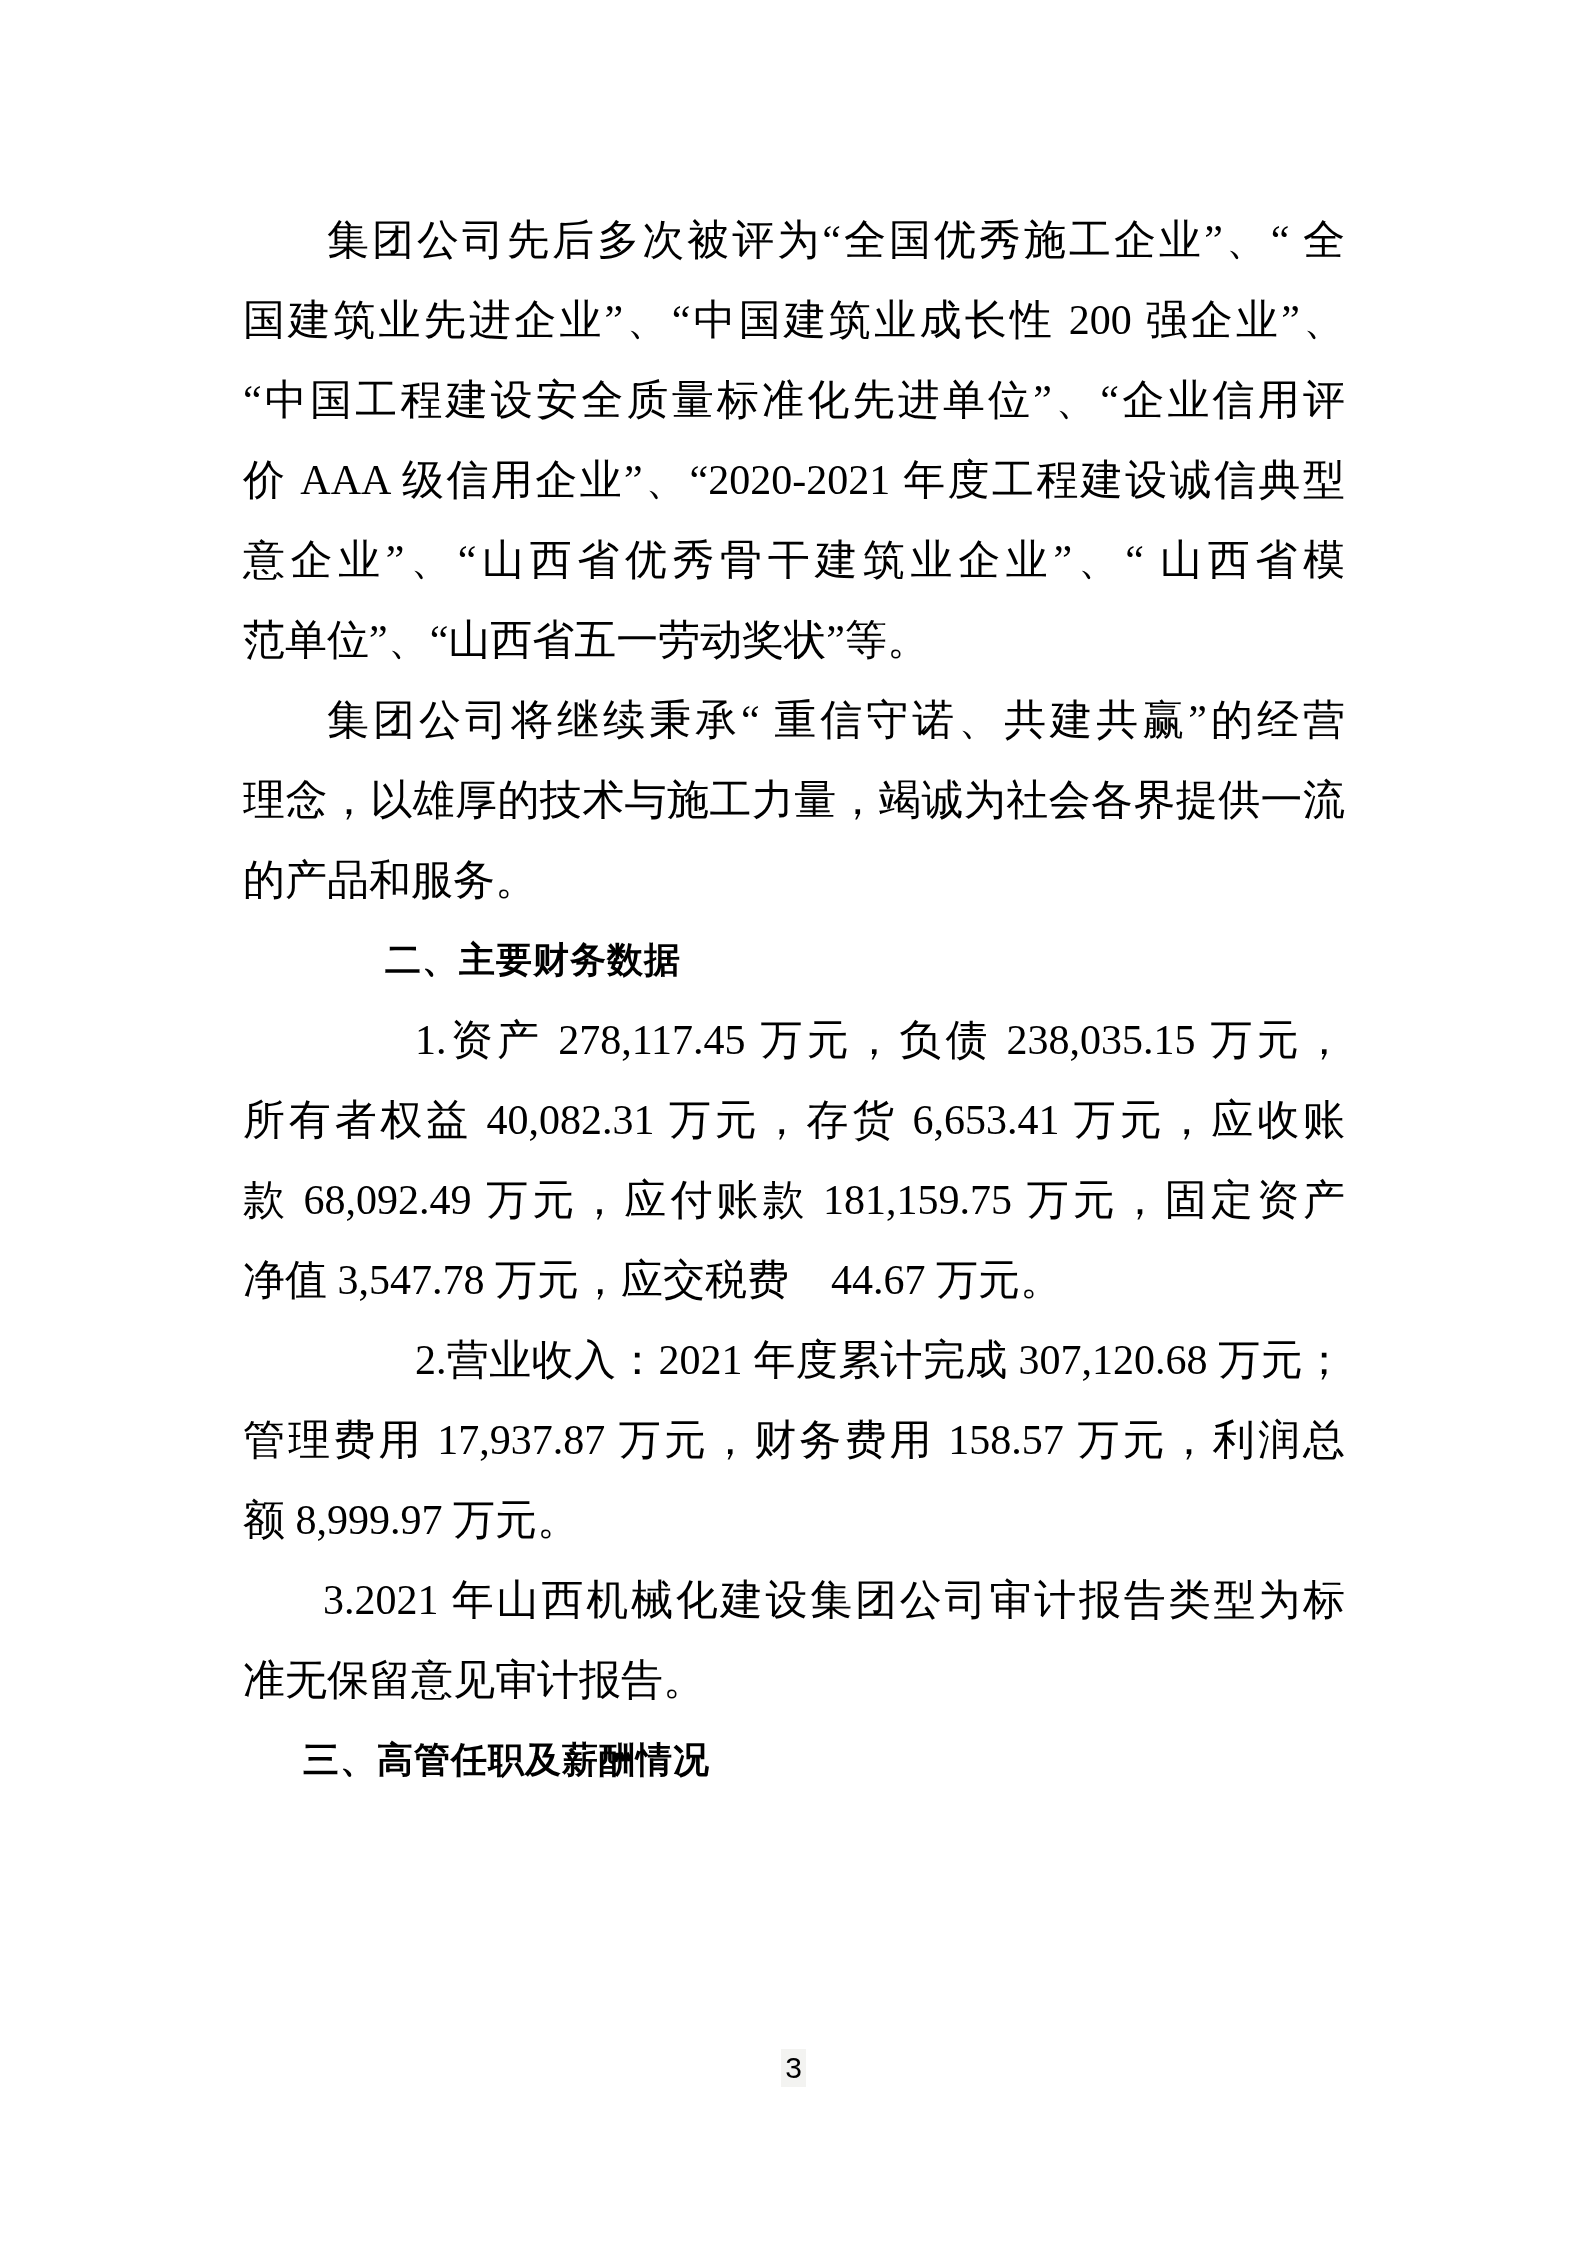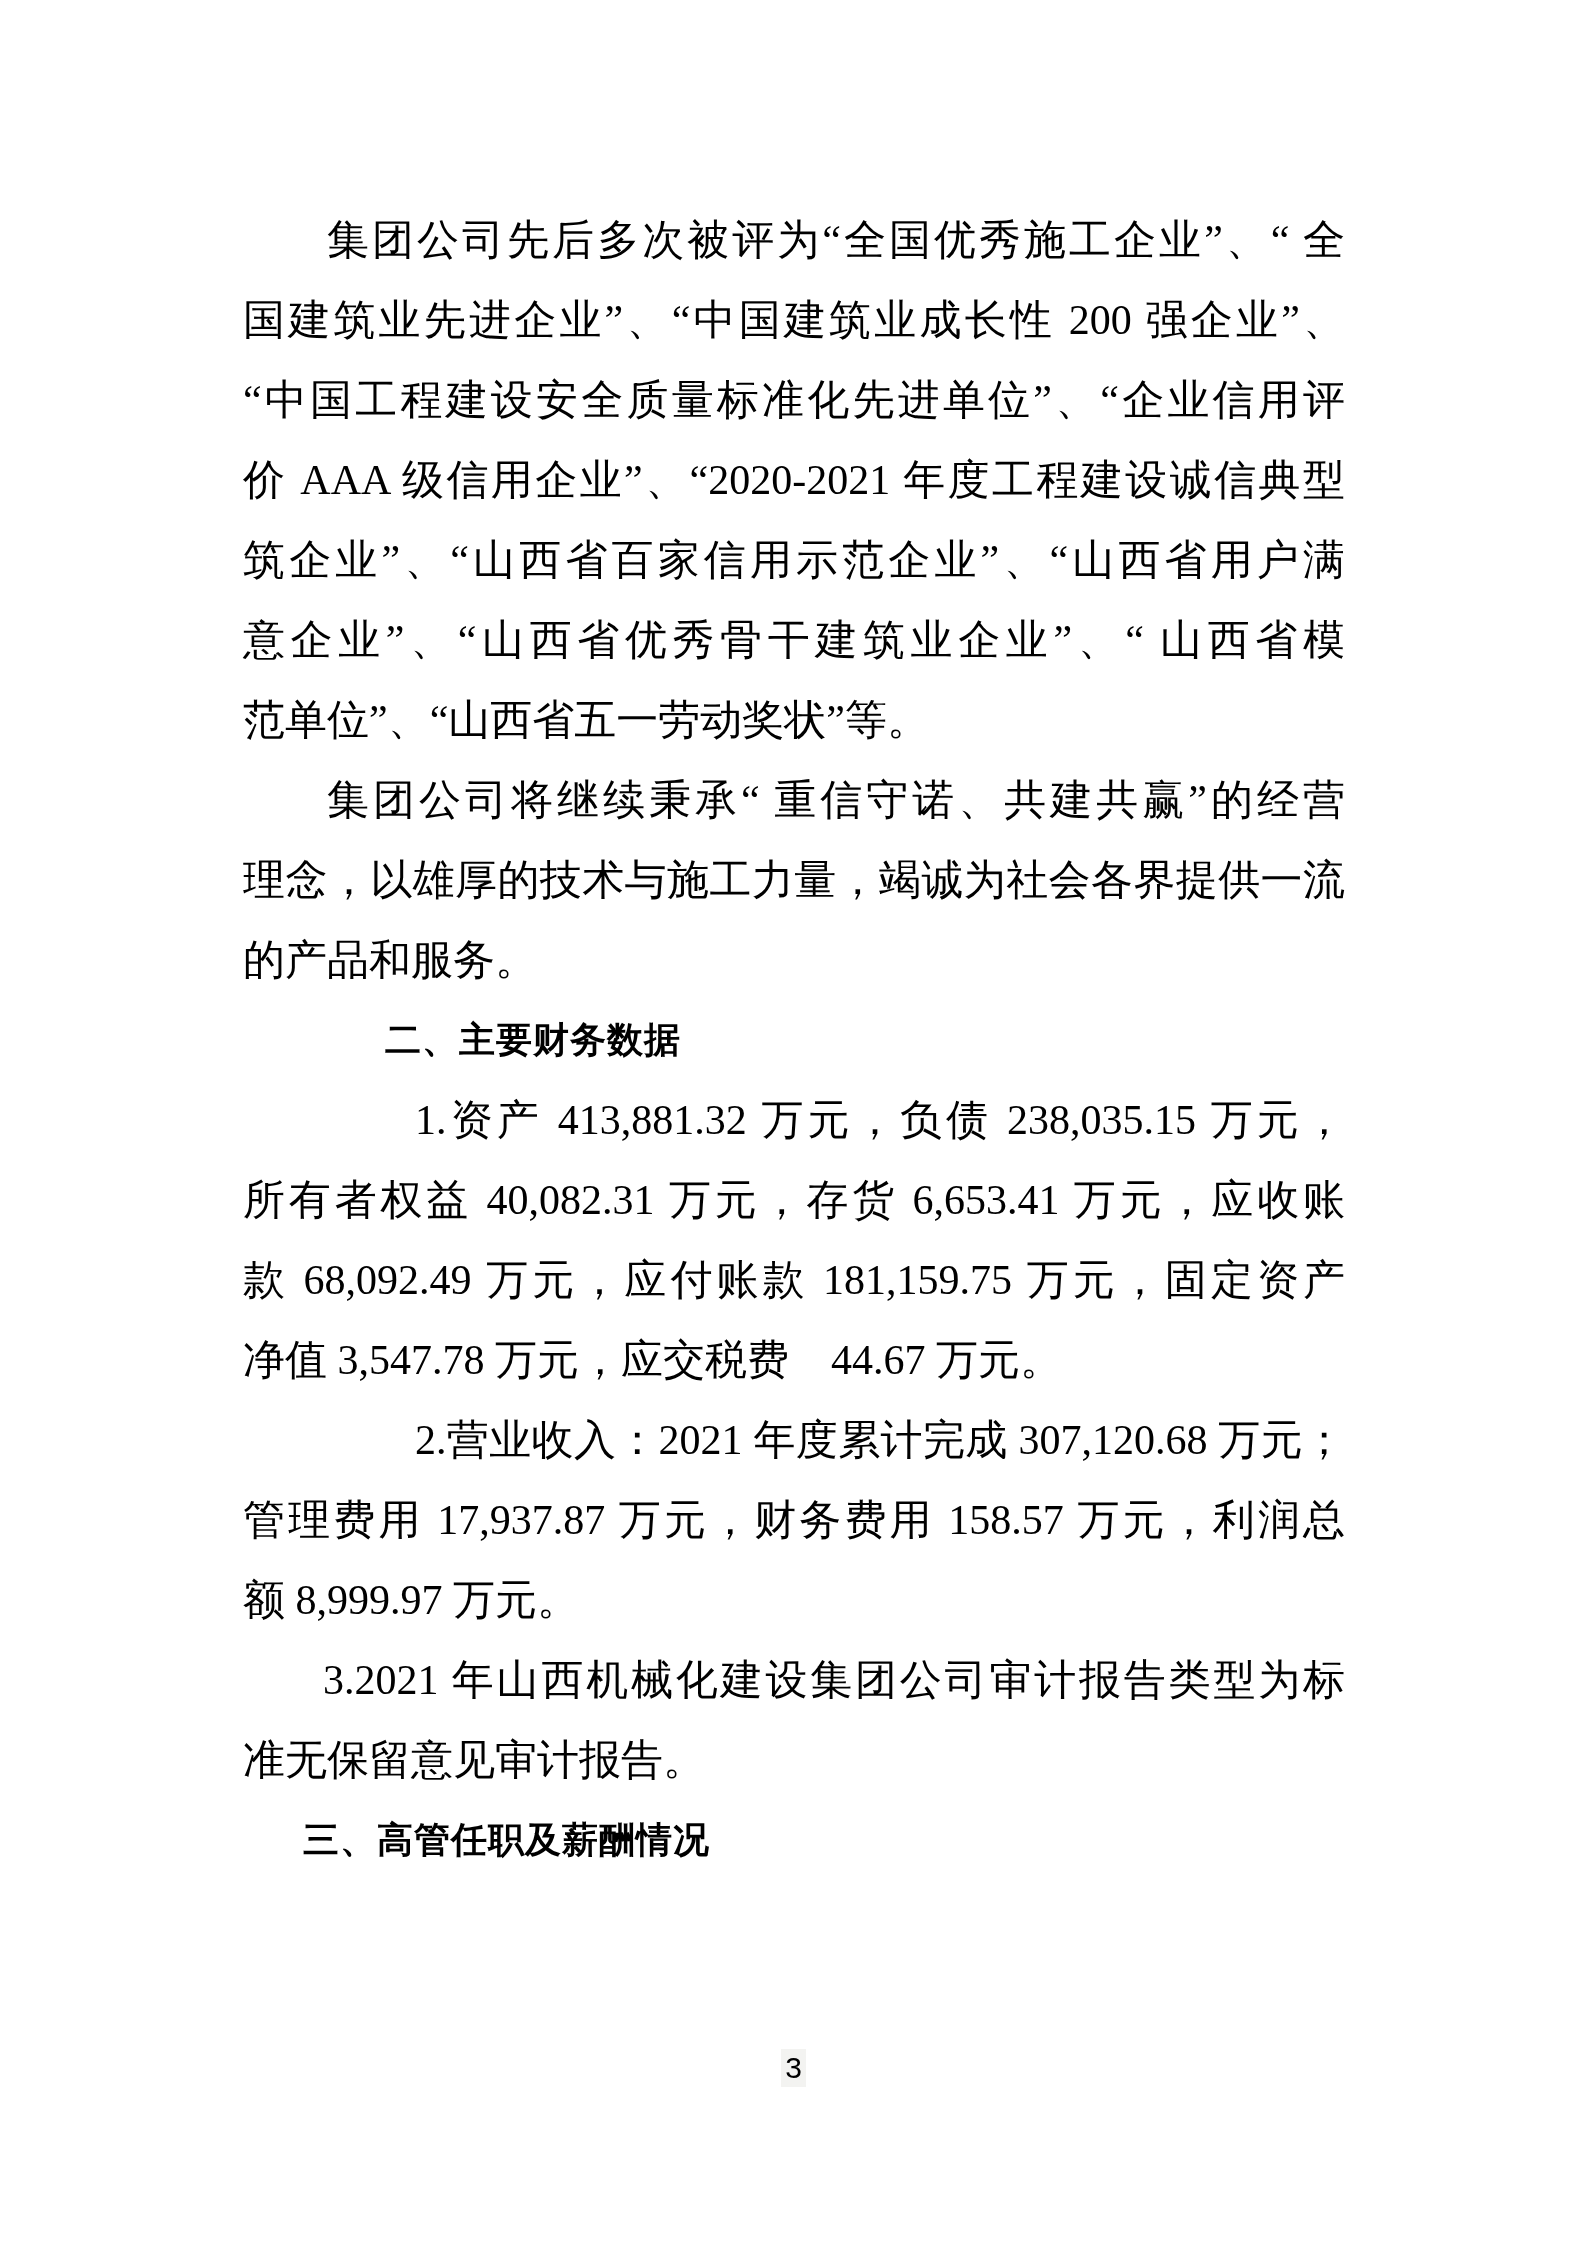--- a/index.html
+++ b/index.html
@@ -60,28 +60,27 @@
 </style>
 </head>
 <body>
 
 <div class="page">
   <div class="text-block">
       <div class="line just" style="padding-left: 84px;">集团公司先后多次被评为“全国优秀施工企业”、“ 全</div>
       <div class="line just">国建筑业先进企业”、“中国建筑业成长性 200 强企业”、</div>
       <div class="line just">“中国工程建设安全质量标准化先进单位”、“企业信用评</div>
       <div class="line just">价 AAA 级信用企业”、“2020-2021 年度工程建设诚信典型</div>
-      <div class="line just">筑企业”、“山西省百家信用示范企业”、“山西省用户满</div>
       <div class="line just">意企业”、“山西省优秀骨干建筑业企业”、“ 山西省模</div>
       <div class="line">范单位”、“山西省五一劳动奖状”等。</div>
       <div class="line just" style="padding-left: 84px;">集团公司将继续秉承“ 重信守诺、共建共赢”的经营</div>
       <div class="line just">理念，以雄厚的技术与施工力量，竭诚为社会各界提供一流</div>
       <div class="line">的产品和服务。</div>
       <div class="line heading" style="padding-left: 142px;">二、主要财务数据</div>
-      <div class="line just" style="padding-left: 172px;">1.资产 413,881.32 万元，负债 238,035.15 万元，</div>
+      <div class="line just" style="padding-left: 172px;">1.资产 278,117.45 万元，负债 238,035.15 万元，</div>
       <div class="line just">所有者权益 40,082.31 万元，存货 6,653.41 万元，应收账</div>
       <div class="line just">款 68,092.49 万元，应付账款 181,159.75 万元，固定资产</div>
       <div class="line">净值 3,547.78 万元，应交税费　44.67 万元。</div>
       <div class="line just" style="padding-left: 172px;">2.营业收入：2021 年度累计完成 307,120.68 万元；</div>
       <div class="line just">管理费用 17,937.87 万元，财务费用 158.57 万元，利润总</div>
       <div class="line">额 8,999.97 万元。</div>
       <div class="line just" style="padding-left: 80px;">3.2021 年山西机械化建设集团公司审计报告类型为标</div>
       <div class="line">准无保留意见审计报告。</div>
       <div class="line heading" style="padding-left: 60px;">三、高管任职及薪酬情况</div>
     </div>

